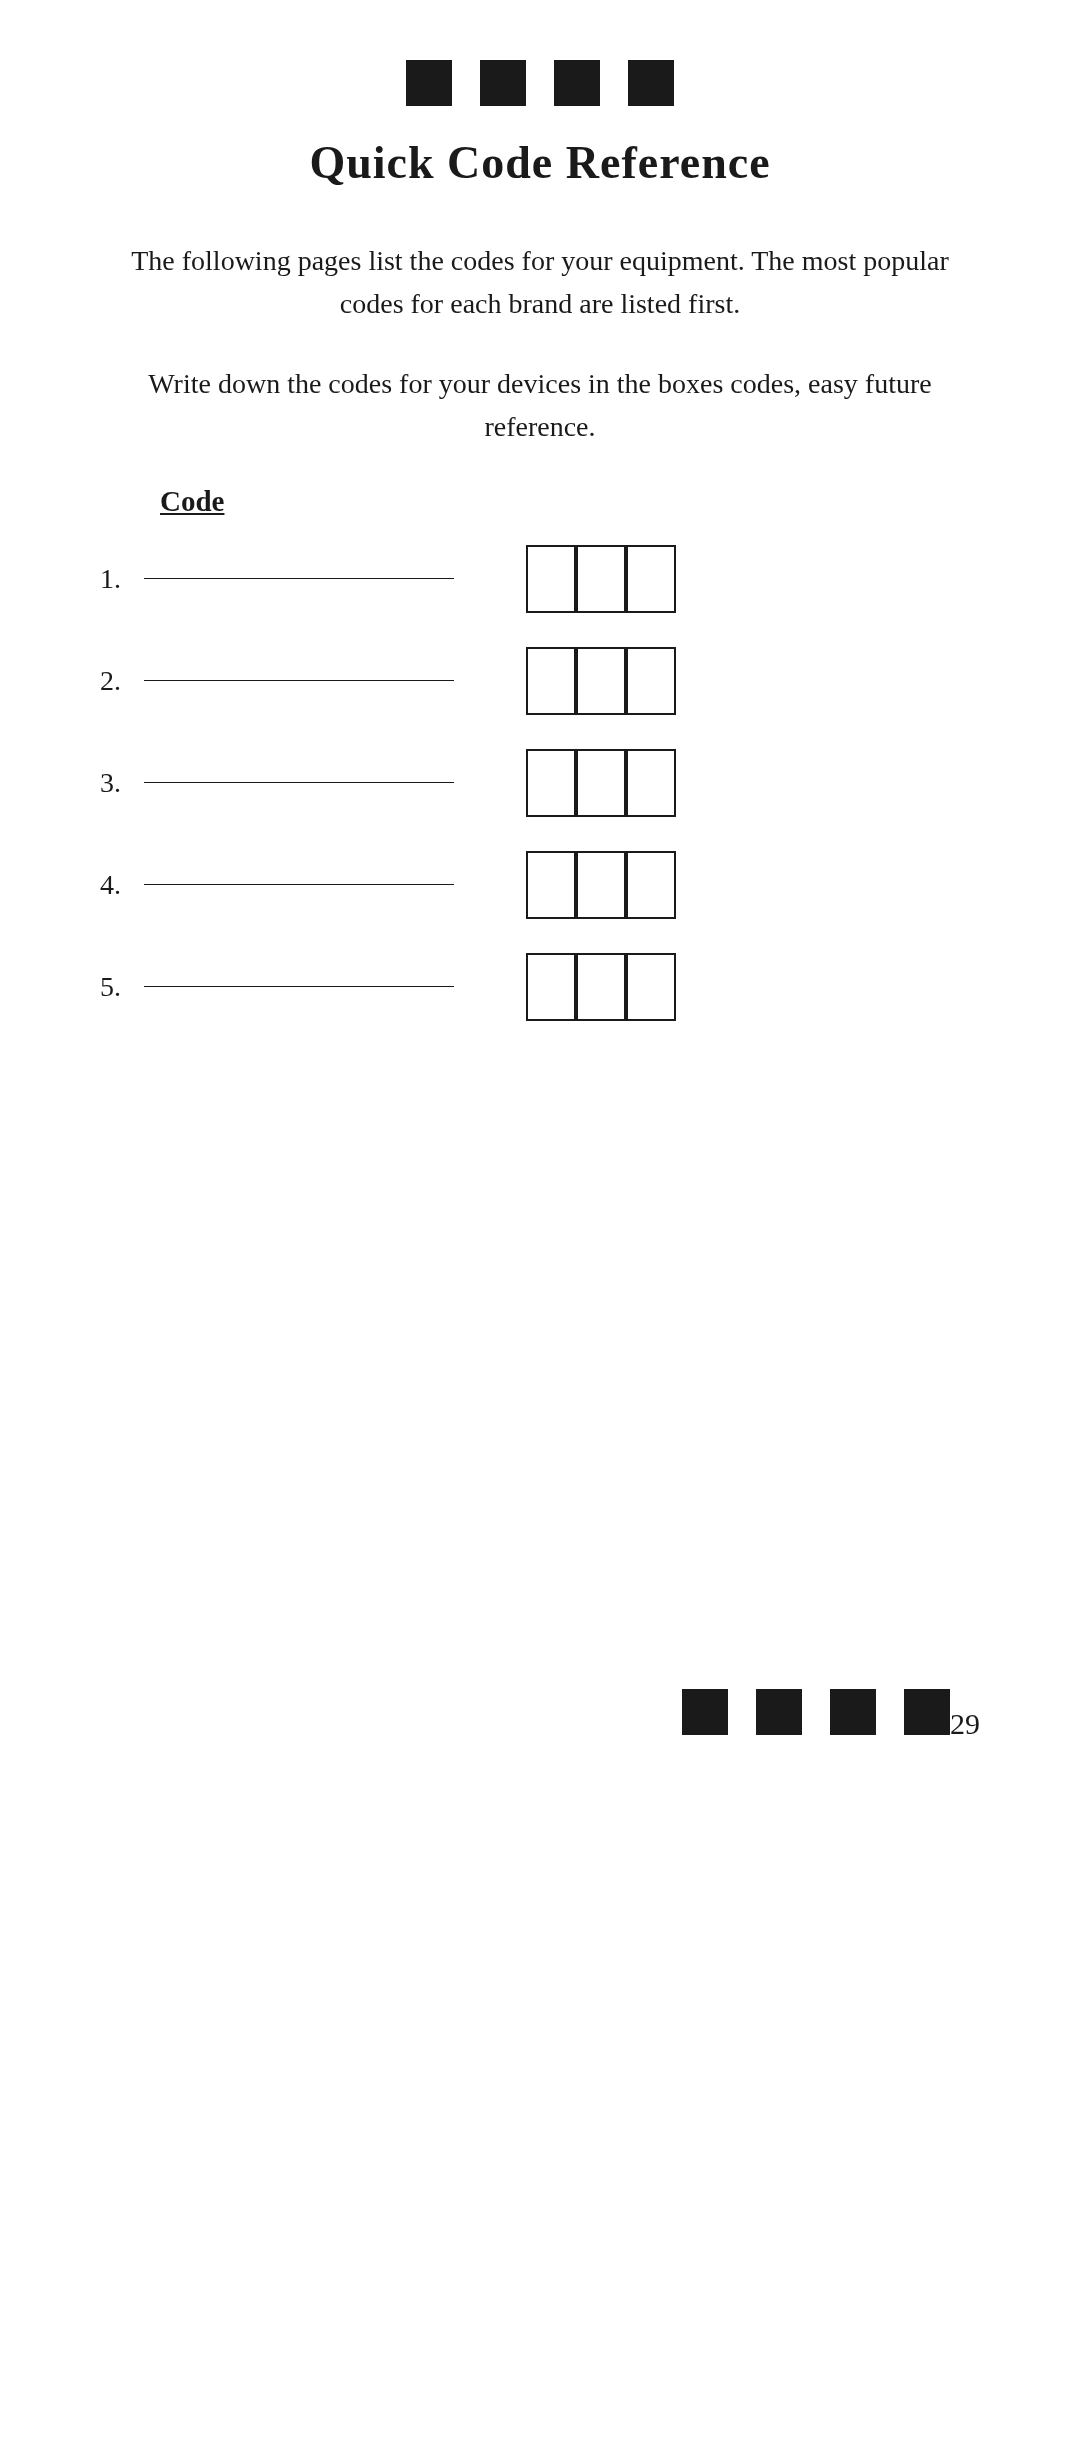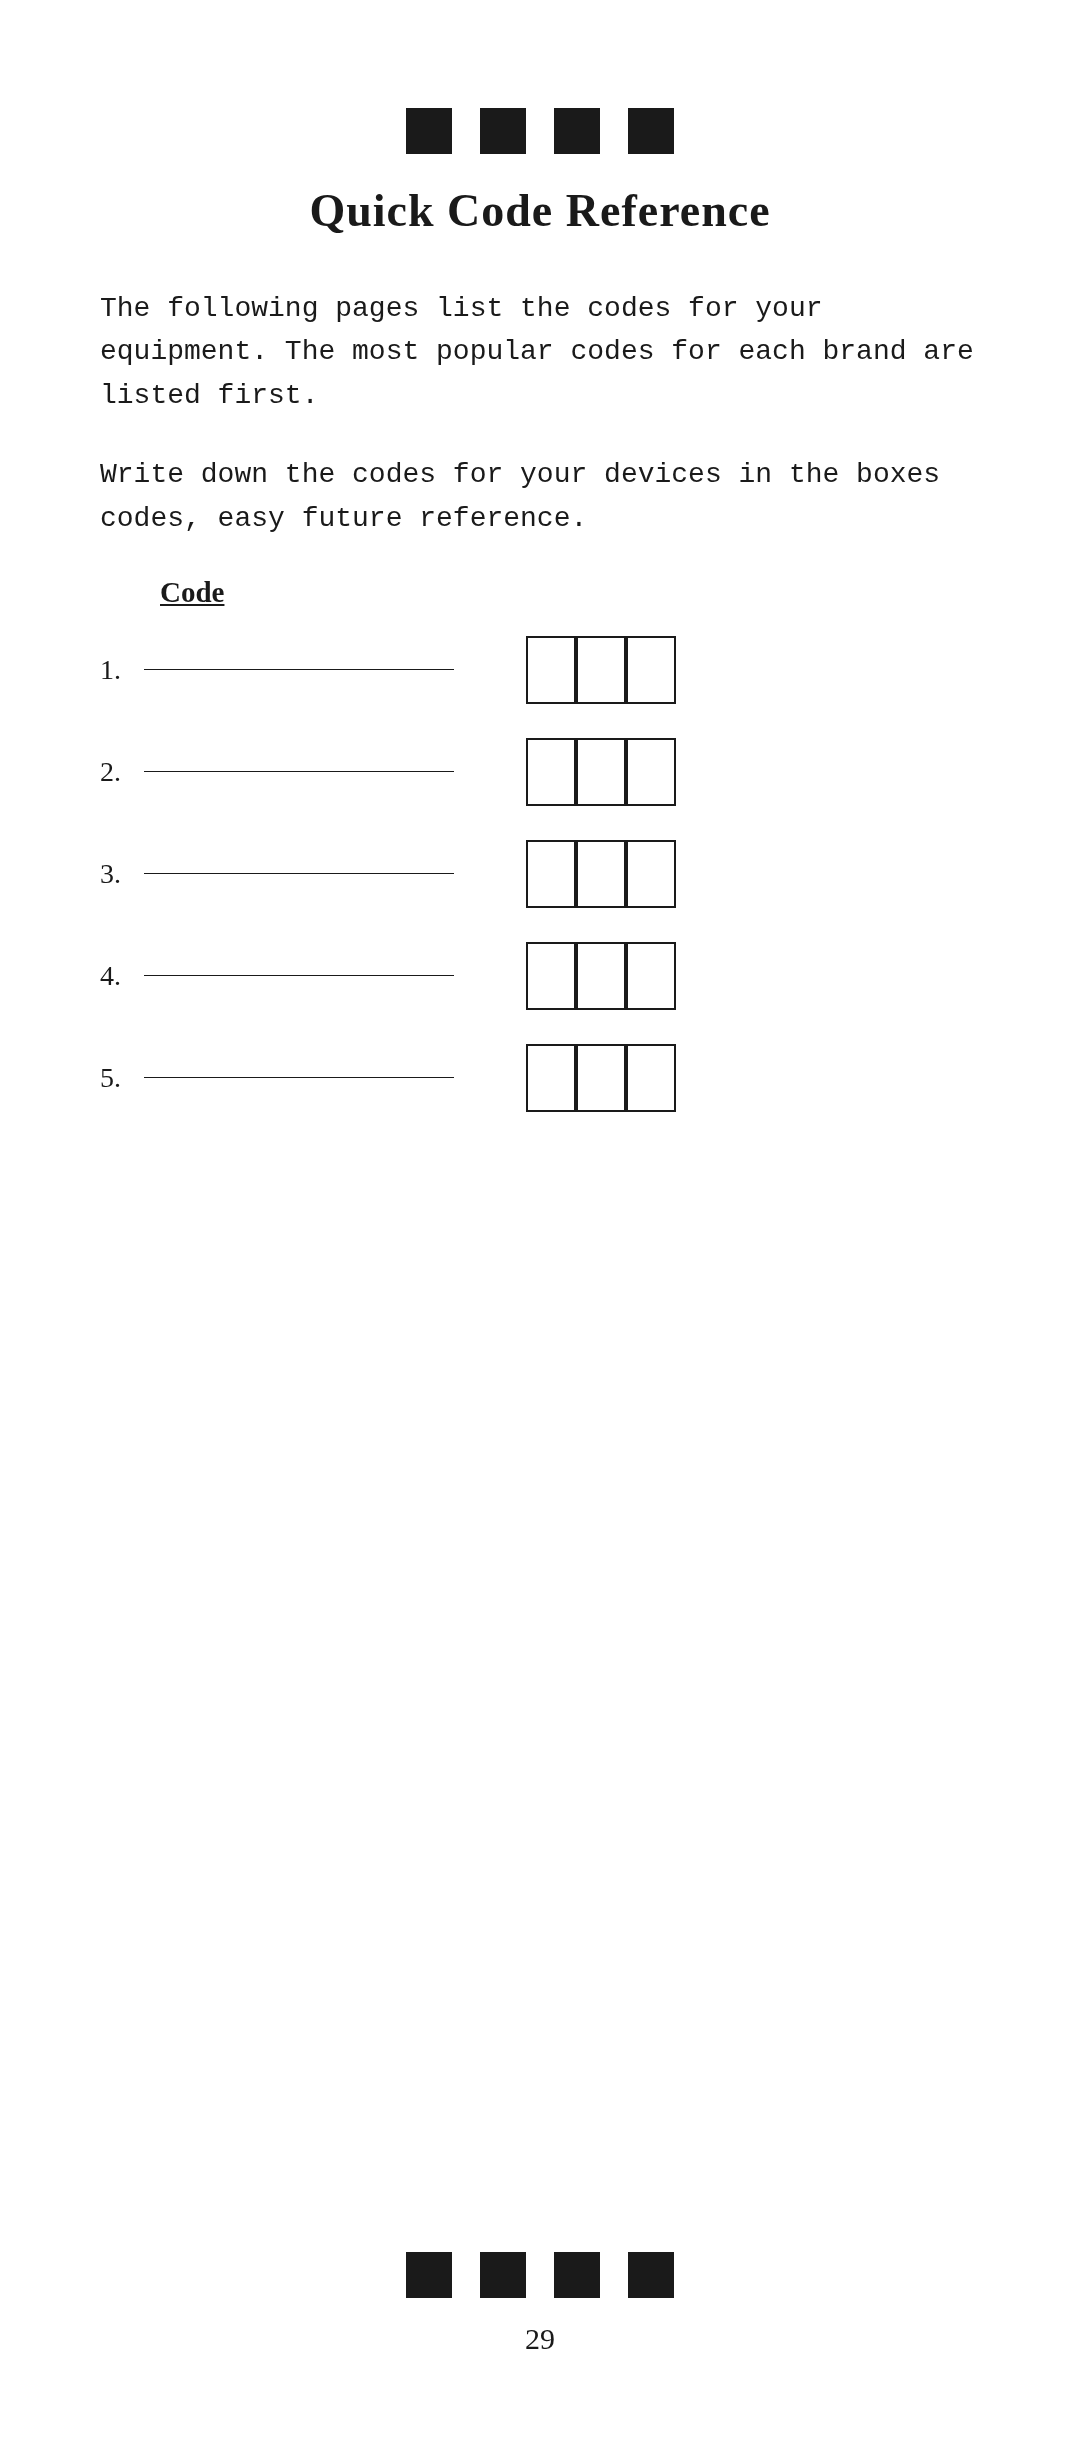--- a/index.html
+++ b/index.html
@@ -13,21 +13,21 @@
       min-height: 2464px;
       background: #ffffff;
       font-family: Georgia, 'Times New Roman', serif;
       color: #1a1a1a;
       position: relative;
     }
 
     .page-container {
       width: 100%;
       min-height: 2464px;
-      padding: 88px 100px;
+      padding: 40px 100px;
       display: flex;
       flex-direction: column;
       align-items: center;
       position: relative;
     }
 
     
     .top-squares {
       display: flex;
       gap: 28px;
@@ -54,21 +54,22 @@
     
     .content-area {
       width: 100%;
       max-width: 880px;
     }
 
     .intro-paragraph {
       font-size: 28px;
       line-height: 1.55;
       margin-bottom: 36px;
-      font-family: Liberation Mono, monospace;
+      font-family: Liberation Serif, serif;
+      text-align: center;
     }
 
     
     .table-section {
       margin-top: 20px;
       width: 100%;
     }
 
     .table-headers {
       display: flex;
@@ -127,21 +128,21 @@
       width: 50px;
       height: 68px;
       border: 2px solid #1a1a1a;
       background: #ffffff;
     }
 
     
     .bottom-area {
       flex: 1;
       display: flex;
-      flex-direction: column;
+      flex-direction: row;
       justify-content: flex-end;
       align-items: center;
       width: 100%;
       margin-top: auto;
       padding-bottom: 20px;
     }
 
     .bottom-squares {
       display: flex;
       gap: 28px;

